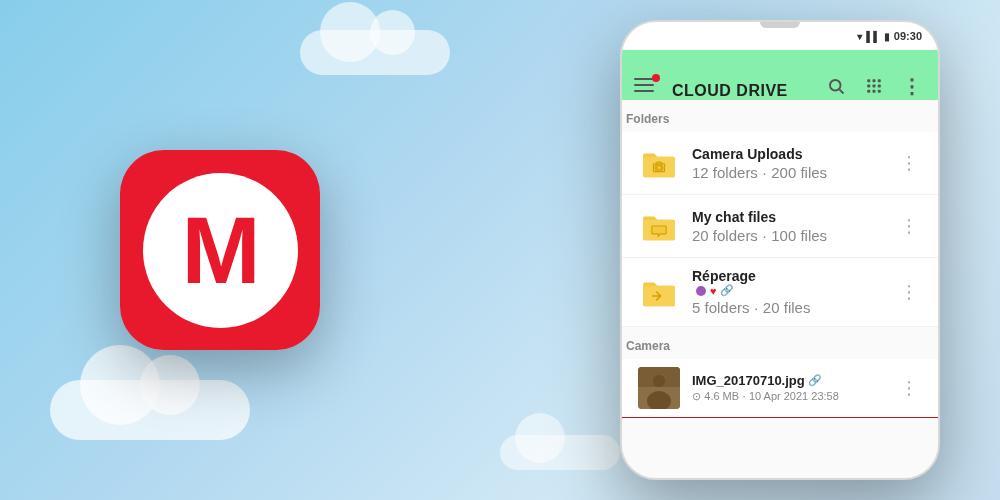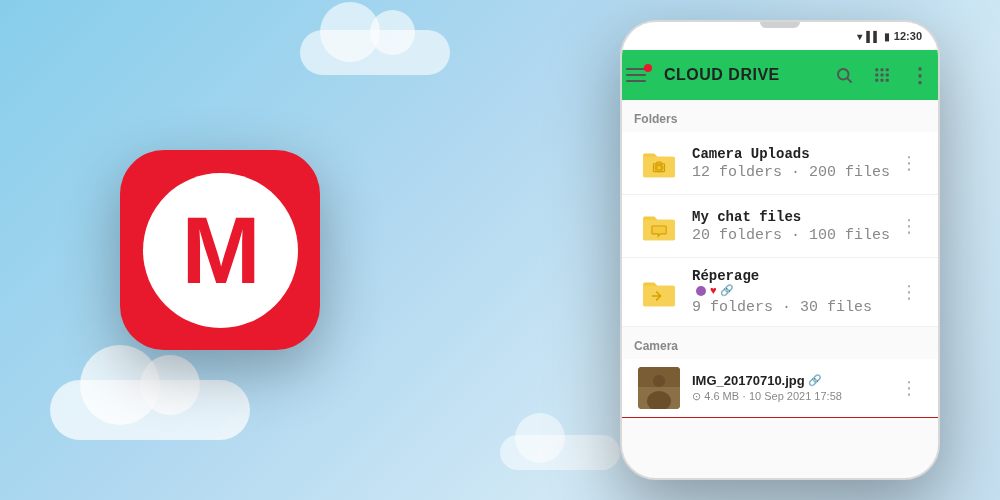--- a/index.html
+++ b/index.html
@@ -87,25 +87,25 @@
     }
 
     .status-icons {
       display: flex;
       align-items: center;
       gap: 4px;
     }
 
     
     .top-bar {
-      background: #22c55e;
+      background: #86efac;
       height: 50px;
       display: flex;
-      align-items: center;
-      padding: 0 4px;
+      align-items: flex-end;
+      padding: 0 12px;
       box-shadow: 0 1px 3px rgba(0,0,0,0.1);
     }
 
     .menu-btn {
       position: relative;
       width: 30px;
       height: 30px;
       display: flex;
       flex-direction: column;
       justify-content: center;
@@ -157,21 +157,21 @@
     }
 
     
     .content-area {
       background: #fafafa;
       height: calc(100% - 78px);
       overflow: hidden;
     }
 
     .section-label {
-      padding: 12px 12px 6px;
+      padding: 12px 4px 6px;
       font-size: 12px;
       font-weight: 600;
       color: #888;
       text-transform: none;
     }
 
     
     .folder-item {
       background: white;
       display: flex;
@@ -192,21 +192,20 @@
     }
 
     
     .folder-svg {
       width: 38px;
       height: 34px;
     }
 
     .folder-info {
       flex: 1;
-      font-family: Liberation Mono, monospace;
     }
 
     .folder-name {
       font-size: 14px;
       font-weight: 600;
       color: #222;
       margin-bottom: 2px;
     }
 
     .folder-meta {
@@ -393,21 +392,21 @@
 
 <div class="phone-container">
   <div class="phone-body">
     <div class="phone-top-curve"></div>
 
     <div class="status-bar">
       <div class="status-icons">
         <span style="font-size:10px;">▾</span>
         <span style="font-size:10px;">▌▌</span>
         <span style="font-size:10px;">▮</span>
-        <span style="font-size:11px; font-weight:700;">12:30</span>
+        <span style="font-size:11px; font-weight:700;">09:30</span>
       </div>
     </div>
 
     <div class="top-bar">
       <div class="menu-btn">
         <div class="menu-line"></div>
         <div class="menu-line"></div>
         <div class="menu-line"></div>
         <div class="notification-dot"></div>
       </div>
@@ -485,41 +484,41 @@
         </div>
         <div class="folder-info">
           <div class="folder-name">
             <span>Réperage</span>
             <span class="folder-badges">
               <span class="badge-dot" style="background:#9B59B6;"></span>
               <span class="badge-heart">♥</span>
               <span style="font-size:11px;color:#888;">🔗</span>
             </span>
           </div>
-          <div class="folder-meta">9 folders · 30 files</div>
+          <div class="folder-meta">5 folders · 20 files</div>
         </div>
         <div class="item-more">⋮</div>
       </div>
 
       <div class="section-label">Camera</div>
 
       <div class="file-item">
         <div class="file-thumb">
           <svg width="42" height="42" viewBox="0 0 42 42">
             <rect width="42" height="42" fill="#8B6F47"></rect>
             <rect x="0" y="0" width="42" height="20" fill="#7a5c35"></rect>
             <circle cx="21" cy="14" r="6" fill="#6b4f2a"></circle>
             <ellipse cx="21" cy="34" rx="12" ry="10" fill="#6b4f2a"></ellipse>
           </svg>
         </div>
         <div class="file-info">
           <div class="file-name">
             <span>IMG_20170710.jpg</span>
             <span style="font-size:11px;color:#888;">🔗</span>
           </div>
-          <div class="file-meta">⊙ 4.6 MB · 10 Sep 2021 17:58</div>
+          <div class="file-meta">⊙ 4.6 MB · 10 Apr 2021 23:58</div>
         </div>
         <div class="item-more">⋮</div>
       </div>
 
     </div>
   </div>
 </div>
 
 </body></html>

